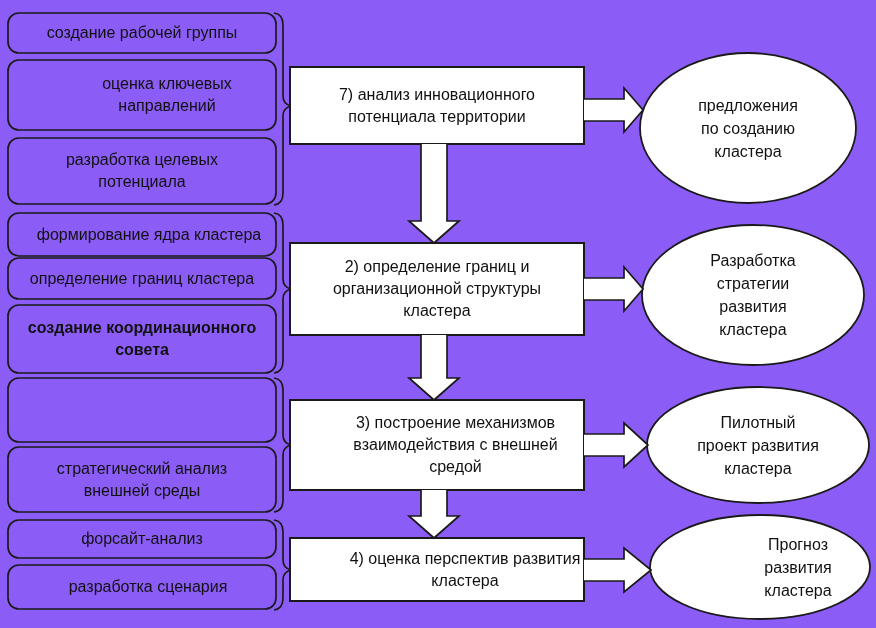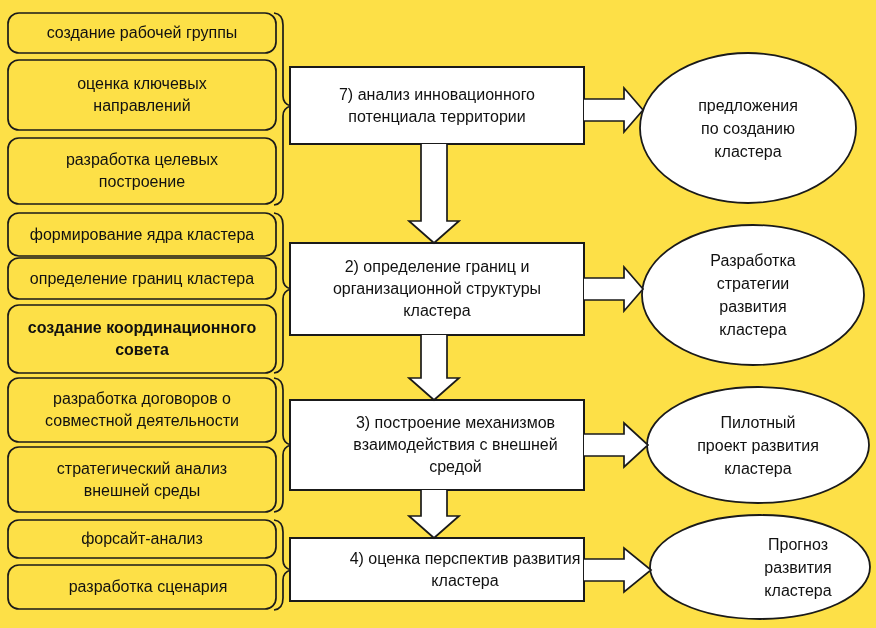--- a/index.html
+++ b/index.html
@@ -1,19 +1,19 @@
 <!DOCTYPE html>
 <html><head>
 <meta charset="utf-8">
 <style>
   html,body{margin:0;padding:0;background:#fff;}
   .canvas{
     position:relative;
     width:876px;height:628px;
-    background:#fde047;
+    background:#8b5cf6;
     font-family:"Liberation Sans", sans-serif;
     color:#111111;
     overflow:hidden;
   }
   .canvas svg{position:absolute;left:0;top:0;}
   .txt{
     position:absolute;
     display:flex;flex-direction:column;
     justify-content:center;align-items:center;
     text-align:center;
@@ -62,39 +62,39 @@
 
     <path fill="#ffffff" d="M 584 99 L 624 99 L 624 88 L 643 110 L 624 132 L 624 121 L 584 121"></path>
     <path fill="#ffffff" d="M 584 278 L 624 278 L 624 267 L 643 289 L 624 311 L 624 300 L 584 300"></path>
     <path fill="#ffffff" d="M 584 434 L 624 434 L 624 423 L 648 445 L 624 467 L 624 456 L 584 456"></path>
     <path fill="#ffffff" d="M 584 559 L 624 559 L 624 548 L 651 570 L 624 592 L 624 581 L 584 581"></path>
   </svg>
 
   <div class="txt" style="left:8px;top:13px;width:268px;height:40px;">
       <span class="line">создание рабочей группы</span>
     </div>
-  <div class="txt" style="left:8px;top:60px;width:268px;height:70px;">
+  <div class="txt" style="left:8px;top:60px;width:268px;height:70px;padding-left:25px;">
       <span class="line">оценка ключевых</span>
       <span class="line">направлений</span>
     </div>
   <div class="txt" style="left:8px;top:138px;width:268px;height:66px;">
       <span class="line">разработка целевых</span>
-      <span class="line">построение</span>
+      <span class="line">потенциала</span>
     </div>
   <div class="txt" style="left:290px;top:67px;width:294px;height:77px;">
       <span class="line">7) анализ инновационного</span>
       <span class="line">потенциала территории</span>
     </div>
   <div class="txt outcome-label" style="left:653px;top:68px;width:190px;height:120px;">
       <span class="line">предложения</span>
       <span class="line">по созданию</span>
       <span class="line">кластера</span>
     </div>
 
-  <div class="txt" style="left:8px;top:213px;width:268px;height:43px;">
+  <div class="txt" style="left:8px;top:213px;width:268px;height:43px;padding-left:7px;">
       <span class="line">формирование ядра кластера</span>
     </div>
   <div class="txt" style="left:8px;top:258px;width:268px;height:41px;">
       <span class="line">определение границ кластера</span>
     </div>
   <div class="txt" style="left:8px;top:305px;width:268px;height:68px;font-weight:bold;">
       <span class="line">создание координационного</span>
       <span class="line">совета</span>
     </div>
   <div class="txt" style="left:290px;top:243px;width:294px;height:92px;">
@@ -102,24 +102,20 @@
       <span class="line">организационной структуры</span>
       <span class="line">кластера</span>
     </div>
   <div class="txt outcome-label" style="left:658px;top:235px;width:190px;height:120px;">
       <span class="line">Разработка</span>
       <span class="line">стратегии</span>
       <span class="line">развития</span>
       <span class="line">кластера</span>
     </div>
 
-  <div class="txt" style="left:8px;top:378px;width:268px;height:64px;">
-      <span class="line">разработка договоров о</span>
-      <span class="line">совместной деятельности</span>
-    </div>
   <div class="txt" style="left:8px;top:447px;width:268px;height:65px;">
       <span class="line">стратегический анализ</span>
       <span class="line">внешней среды</span>
     </div>
   <div class="txt" style="left:290px;top:400px;width:331px;height:90px;">
       <span class="line">3) построение механизмов</span>
       <span class="line">взаимодействия с внешней</span>
       <span class="line">средой</span>
     </div>
   <div class="txt outcome-label" style="left:663px;top:397px;width:190px;height:96px;">

